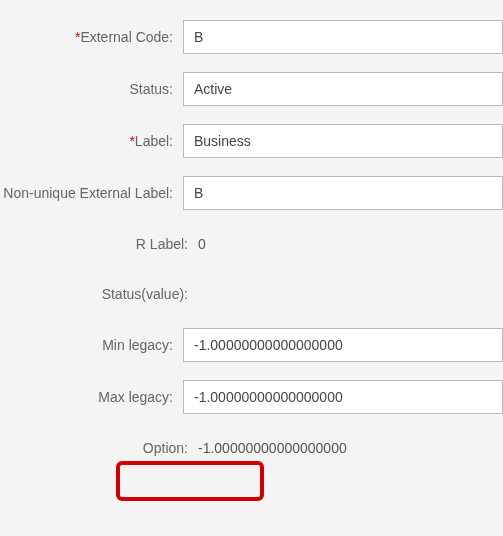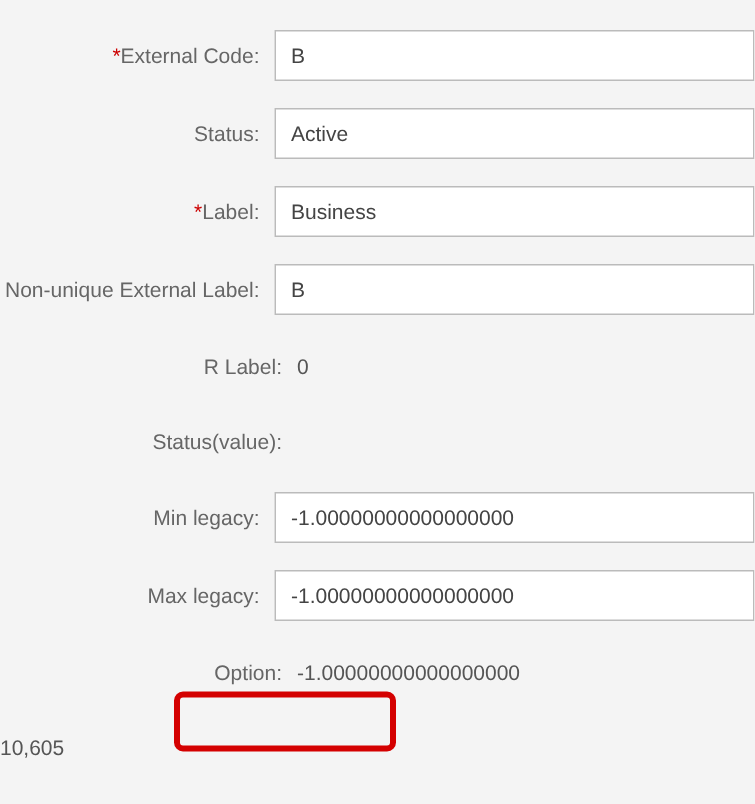--- a/index.html
+++ b/index.html
@@ -121,23 +121,20 @@
   </div>
 
   <div class="form-row">
     <div class="label-col">Option:</div>
     <div class="value-col">
       <span class="static-value">-1.00000000000000000</span>
     </div>
   </div>
 
   <div class="form-row">
-    <div class="value-col">
-      <span class="static-value">10,605</span>
-    </div>
   </div>
 
   <div class="form-row">
     
     
   </div>
 
   <div class="highlight-box" style="left:116px; top:441px; width:148px; height:40px;"></div>
 
 </div>

